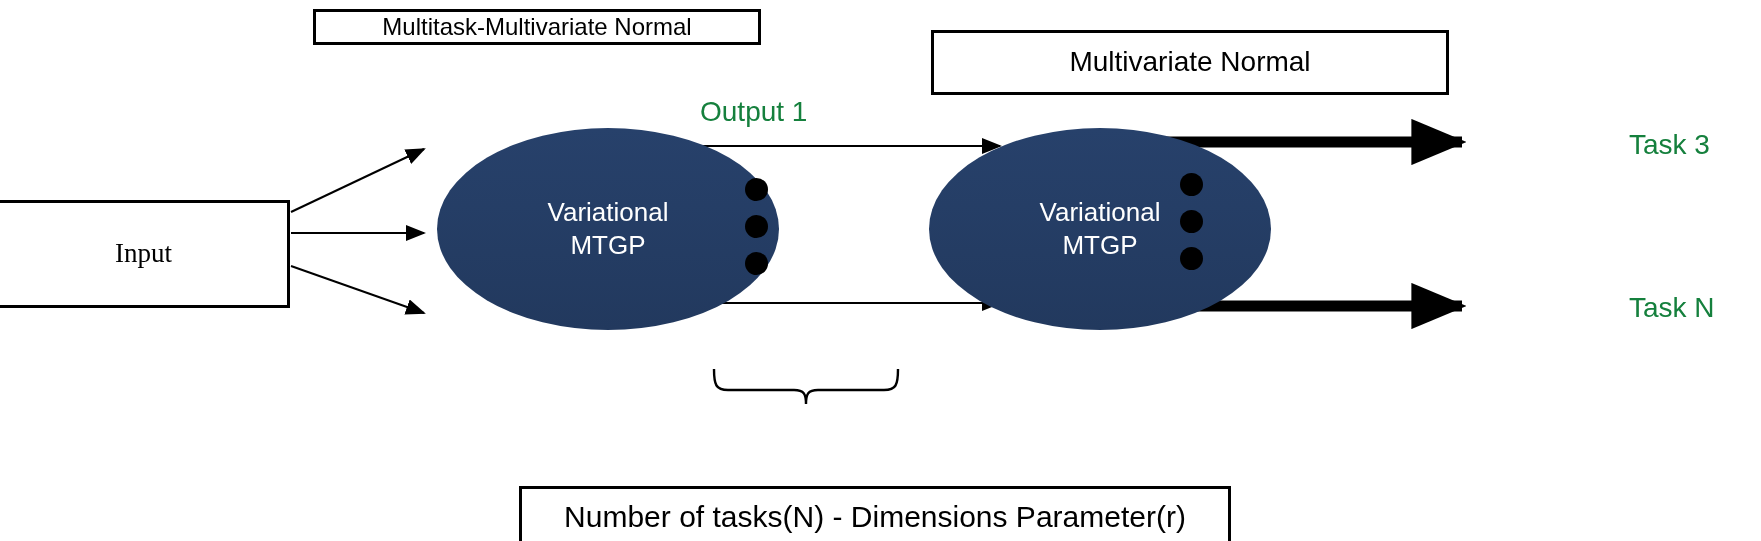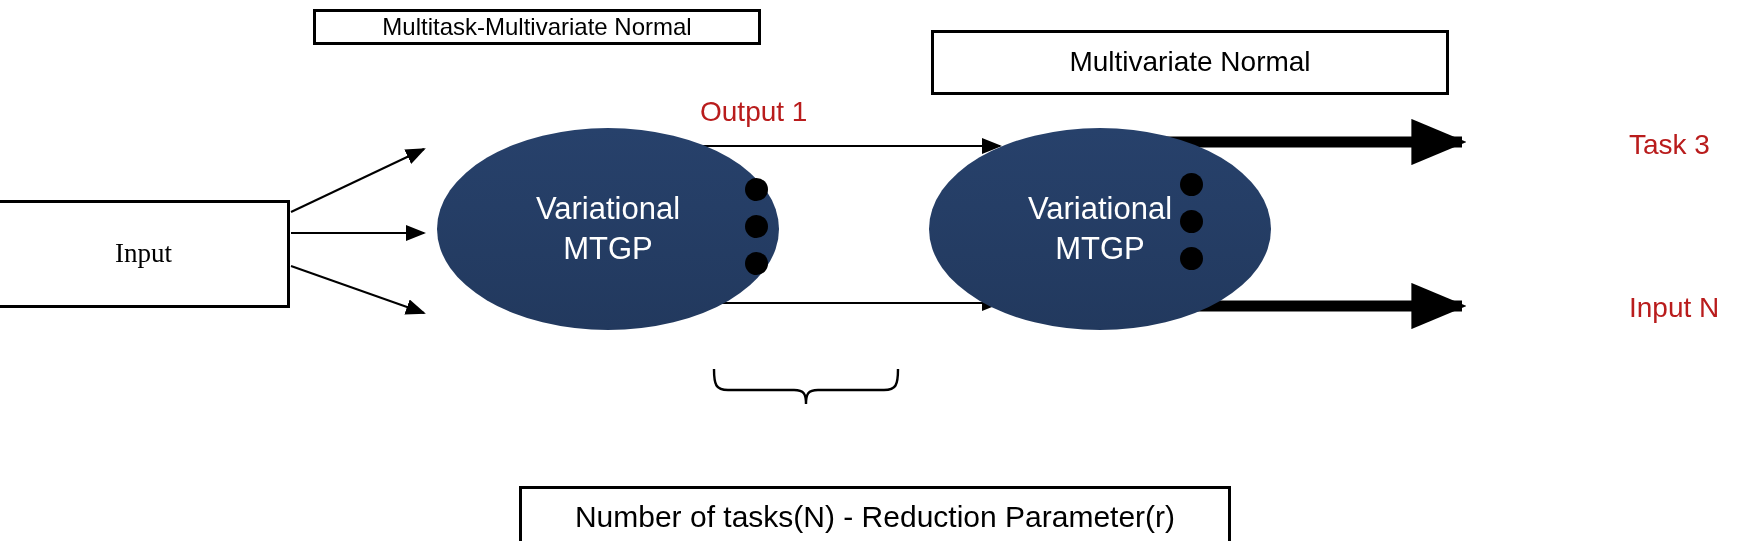--- a/index.html
+++ b/index.html
@@ -54,31 +54,31 @@
   
   .ellipse {
     border-radius: 50%;
     background: #234175;
     background: linear-gradient(180deg, #27416b 0%, #22395e 100%);
     display: flex;
     align-items: center;
     justify-content: center;
     flex-direction: column;
     color: #ffffff;
-    font-size: 31px;
+    font-size: 26px;
     line-height: 1.28;
     text-align: center;
   }
   #ellipse-mtgp-1 { left: 437px; top: 128px; width: 342px; height: 202px; }
   #ellipse-mtgp-2 { left: 929px; top: 128px; width: 342px; height: 202px; }
   .ellipse span { display: block; }
 
   
   .plain-label {
-    color: #b91c1c;
+    color: #15803d;
     font-size: 28px;
     white-space: nowrap;
   }
   #label-output-1  { left: 700px; top: 96px; }
   #label-output-nr { left: 663px; top: 310px; }
   #label-task-1    { left: 1629px; top: 129px; }
   #label-task-n    { left: 1629px; top: 292px; }
 
   
   .dot-column {
@@ -158,31 +158,31 @@
   <div class="abs ellipse" id="ellipse-mtgp-2">
     <span>Variational</span>
     <span>MTGP</span>
   </div>
 
   <div class="abs plain-label" id="label-output-1">Output 1</div>
 
 
   <div class="abs plain-label" id="label-task-1">Task 3</div>
 
-  <div class="abs plain-label" id="label-task-n">Input N</div>
+  <div class="abs plain-label" id="label-task-n">Task N</div>
 
   <div class="abs dot-column" id="dots-middle">
     <span class="dot"></span>
     <span class="dot"></span>
     <span class="dot"></span>
   </div>
 
   <div class="abs dot-column" id="dots-right">
     <span class="dot"></span>
     <span class="dot"></span>
     <span class="dot"></span>
   </div>
 
   <div class="abs label-box" id="box-formula">
-    <span>Number of tasks(N)  -  Reduction Parameter(r)</span>
+    <span>Number of tasks(N)  -  Dimensions Parameter(r)</span>
   </div>
 
 </div>
 
 </body></html>

